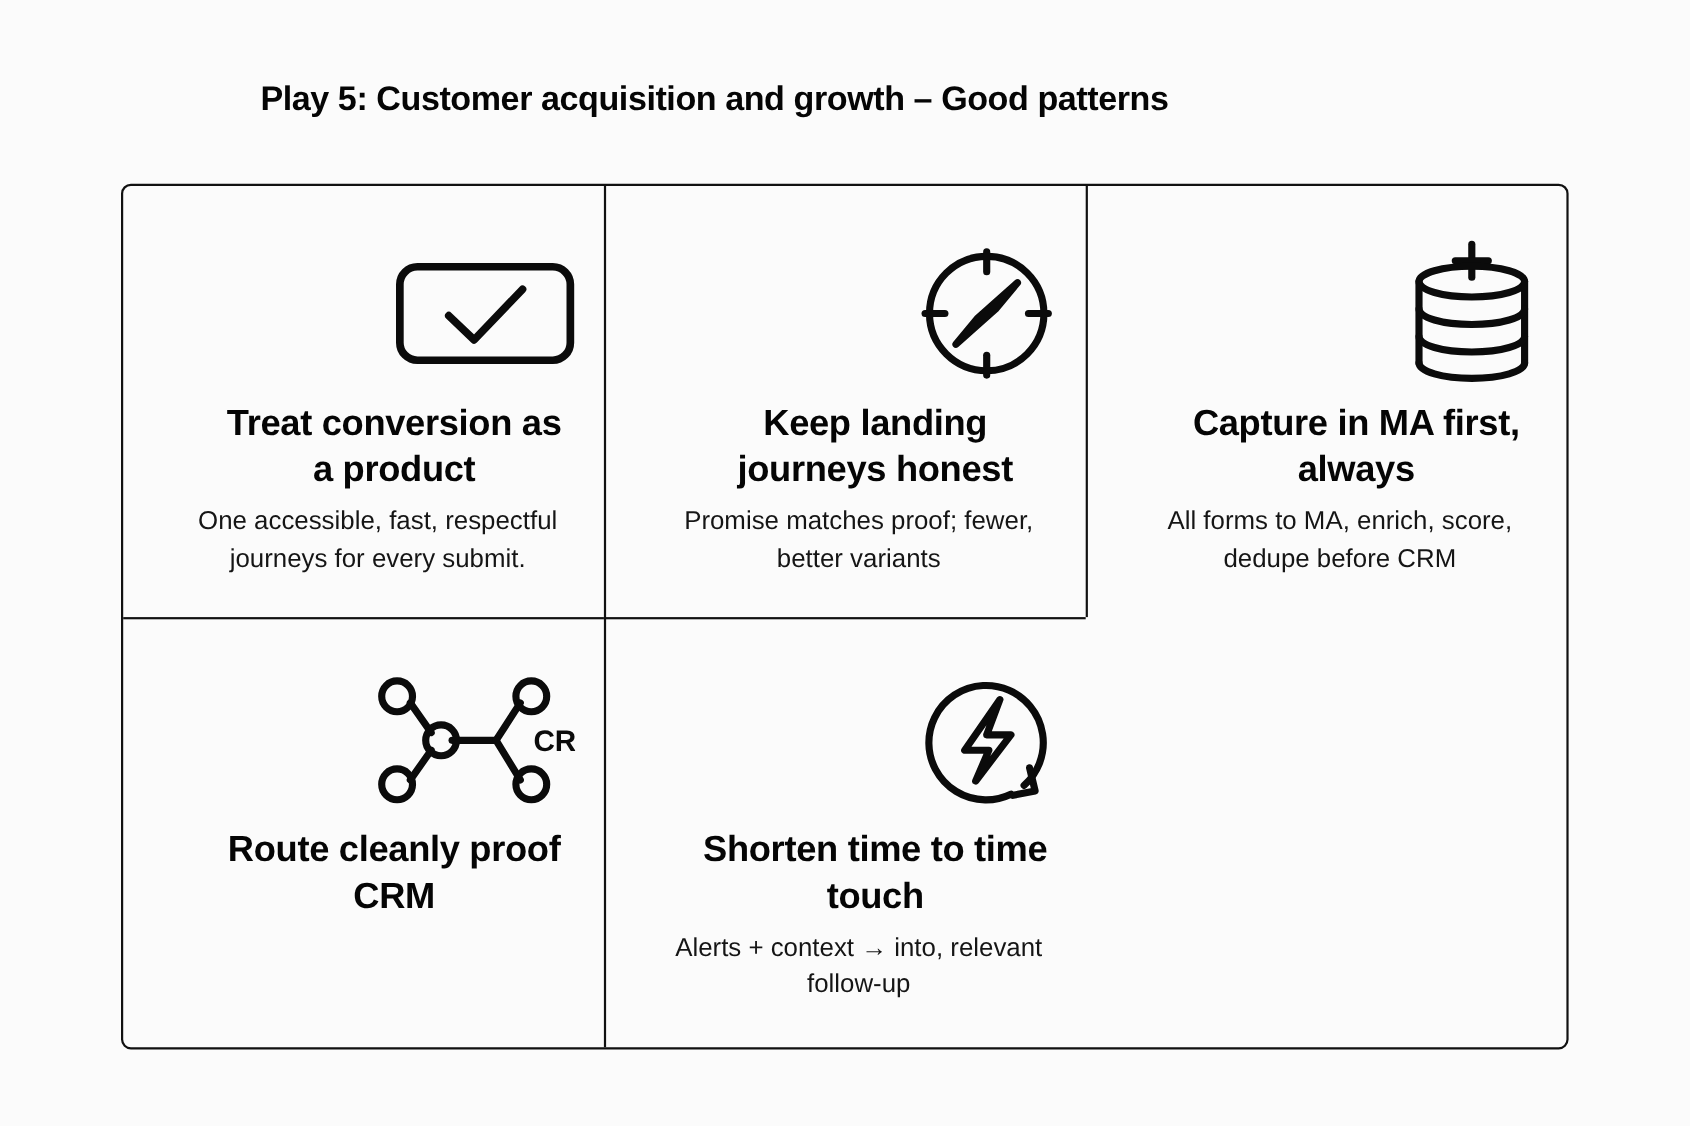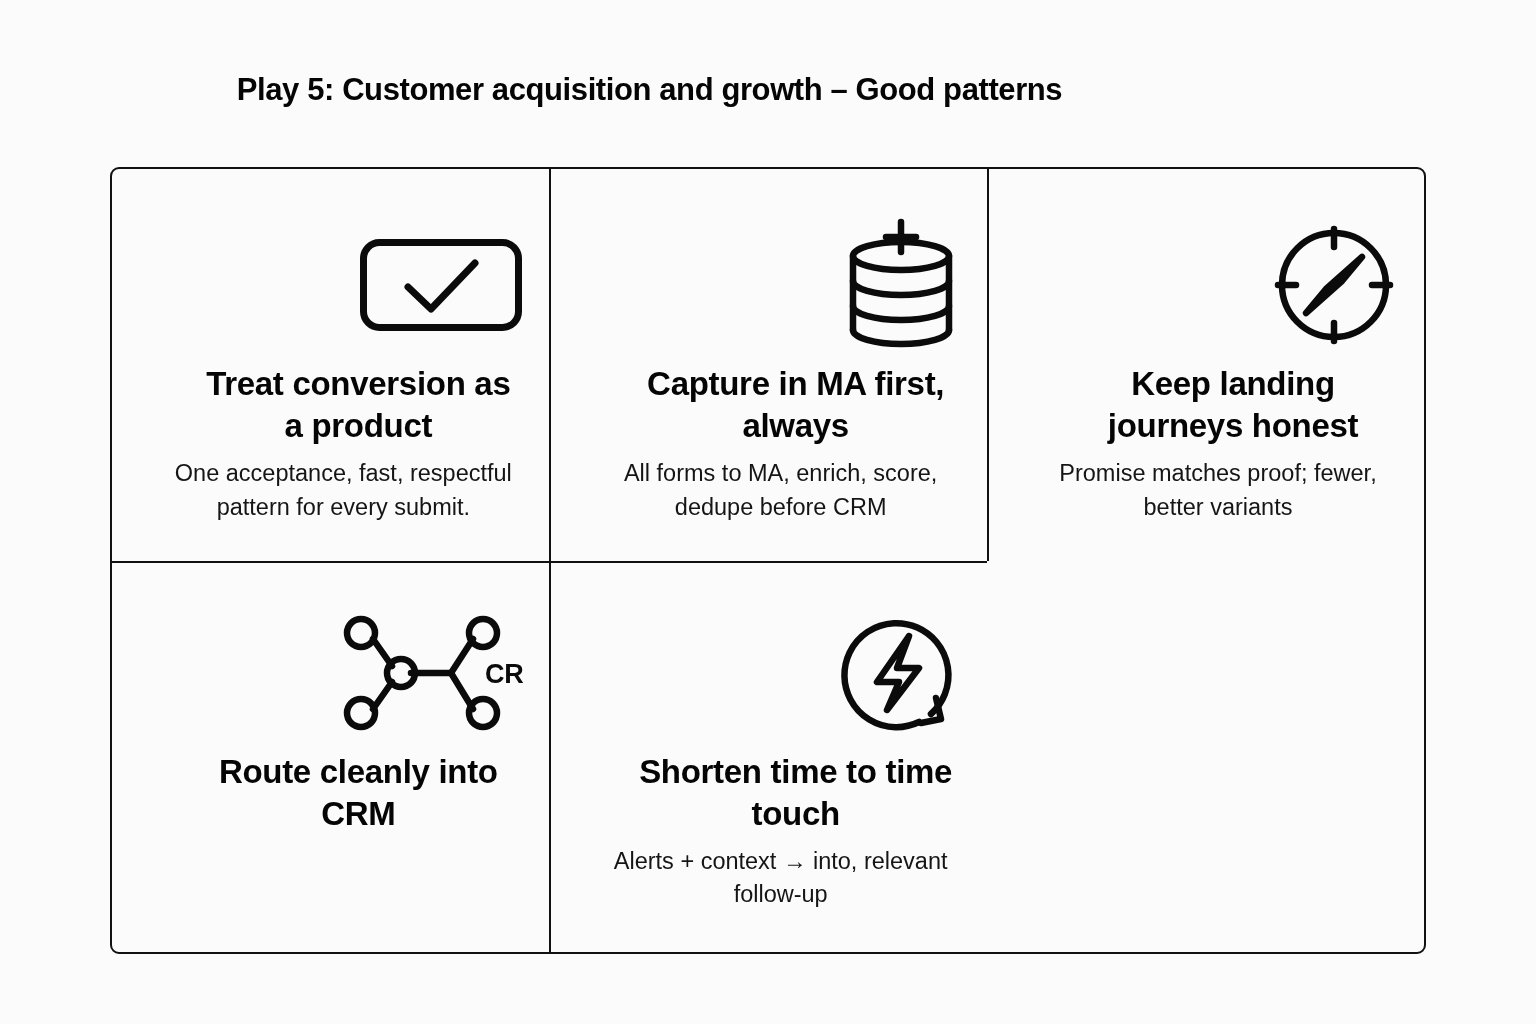--- a/index.html
+++ b/index.html
@@ -104,72 +104,72 @@
   <div class="grid">
 
     <div class="cell col1 row1 r1">
       <div class="icon-wrap">
         <svg width="164" height="94" viewBox="0 0 164 94" fill="none" stroke="#0b0b0b" stroke-width="7" stroke-linecap="round" stroke-linejoin="round">
           <rect x="4.5" y="4.5" width="155" height="85" rx="16" ry="16"></rect>
           <polyline points="49,49 72,71 116,25"></polyline>
         </svg>
       </div>
       <div class="cell-heading">Treat conversion as a product</div>
-      <div class="cell-body">One acceptance, fast, respectful pattern for every submit.</div>
+      <div class="cell-body">One accessible, fast, respectful journeys for every submit.</div>
+    </div>
+
+    <div class="cell col2 row1 r1">
+      <div class="icon-wrap">
+        <svg width="128" height="128" viewBox="0 0 128 128" fill="none" stroke="#0b0b0b" stroke-width="6.5" stroke-linecap="round" stroke-linejoin="round">
+          <circle cx="64" cy="64" r="52"></circle>
+          <line x1="64" y1="8" x2="64" y2="26"></line>
+          <line x1="64" y1="102" x2="64" y2="120"></line>
+          <line x1="8" y1="64" x2="26" y2="64"></line>
+          <line x1="102" y1="64" x2="120" y2="64"></line>
+          <polygon points="92,36 72,60 36,92 56,68"></polygon>
+        </svg>
+      </div>
+      <div class="cell-heading">Keep landing journeys honest</div>
+      <div class="cell-body">Promise matches proof; fewer, better variants</div>
     </div>
 
     <div class="cell col3 row1 r1">
       <div class="icon-wrap">
         <svg width="120" height="134" viewBox="0 0 120 134" fill="none" stroke="#0b0b0b" stroke-width="6.5" stroke-linecap="round" stroke-linejoin="round">
           <line x1="60" y1="4" x2="60" y2="34"></line>
           <line x1="45" y1="19" x2="75" y2="19"></line>
           <ellipse cx="60" cy="38" rx="48" ry="14"></ellipse>
           <path d="M12 38 L12 112"></path>
           <path d="M108 38 L108 112"></path>
           <path d="M12 112 a48 14 0 0 0 96 0"></path>
           <path d="M12 63 a48 14 0 0 0 96 0"></path>
           <path d="M12 88 a48 14 0 0 0 96 0"></path>
         </svg>
       </div>
       <div class="cell-heading">Capture in MA first, always</div>
       <div class="cell-body">All forms to MA, enrich, score, dedupe before CRM</div>
     </div>
 
-    <div class="cell col2 row1 r1">
-      <div class="icon-wrap">
-        <svg width="128" height="128" viewBox="0 0 128 128" fill="none" stroke="#0b0b0b" stroke-width="6.5" stroke-linecap="round" stroke-linejoin="round">
-          <circle cx="64" cy="64" r="52"></circle>
-          <line x1="64" y1="8" x2="64" y2="26"></line>
-          <line x1="64" y1="102" x2="64" y2="120"></line>
-          <line x1="8" y1="64" x2="26" y2="64"></line>
-          <line x1="102" y1="64" x2="120" y2="64"></line>
-          <polygon points="92,36 72,60 36,92 56,68"></polygon>
-        </svg>
-      </div>
-      <div class="cell-heading">Keep landing journeys honest</div>
-      <div class="cell-body">Promise matches proof; fewer, better variants</div>
-    </div>
-
     <div class="cell col1 row2 r2">
       <div class="icon-wrap">
         <svg width="190" height="124" viewBox="0 0 190 124" fill="none" stroke="#0b0b0b" stroke-width="6.5" stroke-linecap="round" stroke-linejoin="round">
           <line x1="40" y1="28" x2="59" y2="55"></line>
           <line x1="40" y1="98" x2="59" y2="71"></line>
           <line x1="78" y1="62" x2="118" y2="62"></line>
           <line x1="118" y1="62" x2="140" y2="28"></line>
           <line x1="118" y1="62" x2="140" y2="98"></line>
           <circle cx="68" cy="62" r="14"></circle>
           <circle cx="28" cy="22" r="14"></circle>
           <circle cx="28" cy="102" r="14"></circle>
           <circle cx="150" cy="22" r="14"></circle>
           <circle cx="150" cy="102" r="14"></circle>
           <text class="crm-label" x="152" y="72" fill="#0b0b0b" stroke="none" font-family="Liberation Sans, sans-serif" font-size="27" font-weight="bold">CRM</text>
         </svg>
       </div>
-      <div class="cell-heading">Route cleanly into CRM</div>
+      <div class="cell-heading">Route cleanly proof CRM</div>
     </div>
 
 
     <div class="cell col3 row2 r2">
       <div class="icon-wrap">
         <svg width="126" height="126" viewBox="0 0 126 126" fill="none" stroke="#0b0b0b" stroke-width="6.5" stroke-linecap="round" stroke-linejoin="round">
           <path d="M96 104 A52 52 0 1 0 84 112"></path>
           <polyline points="101,88 106,109 86,113"></polyline>
           <polygon points="74,26 42,72 64,72 52,100 84,58 62,58"></polygon>
         </svg>

